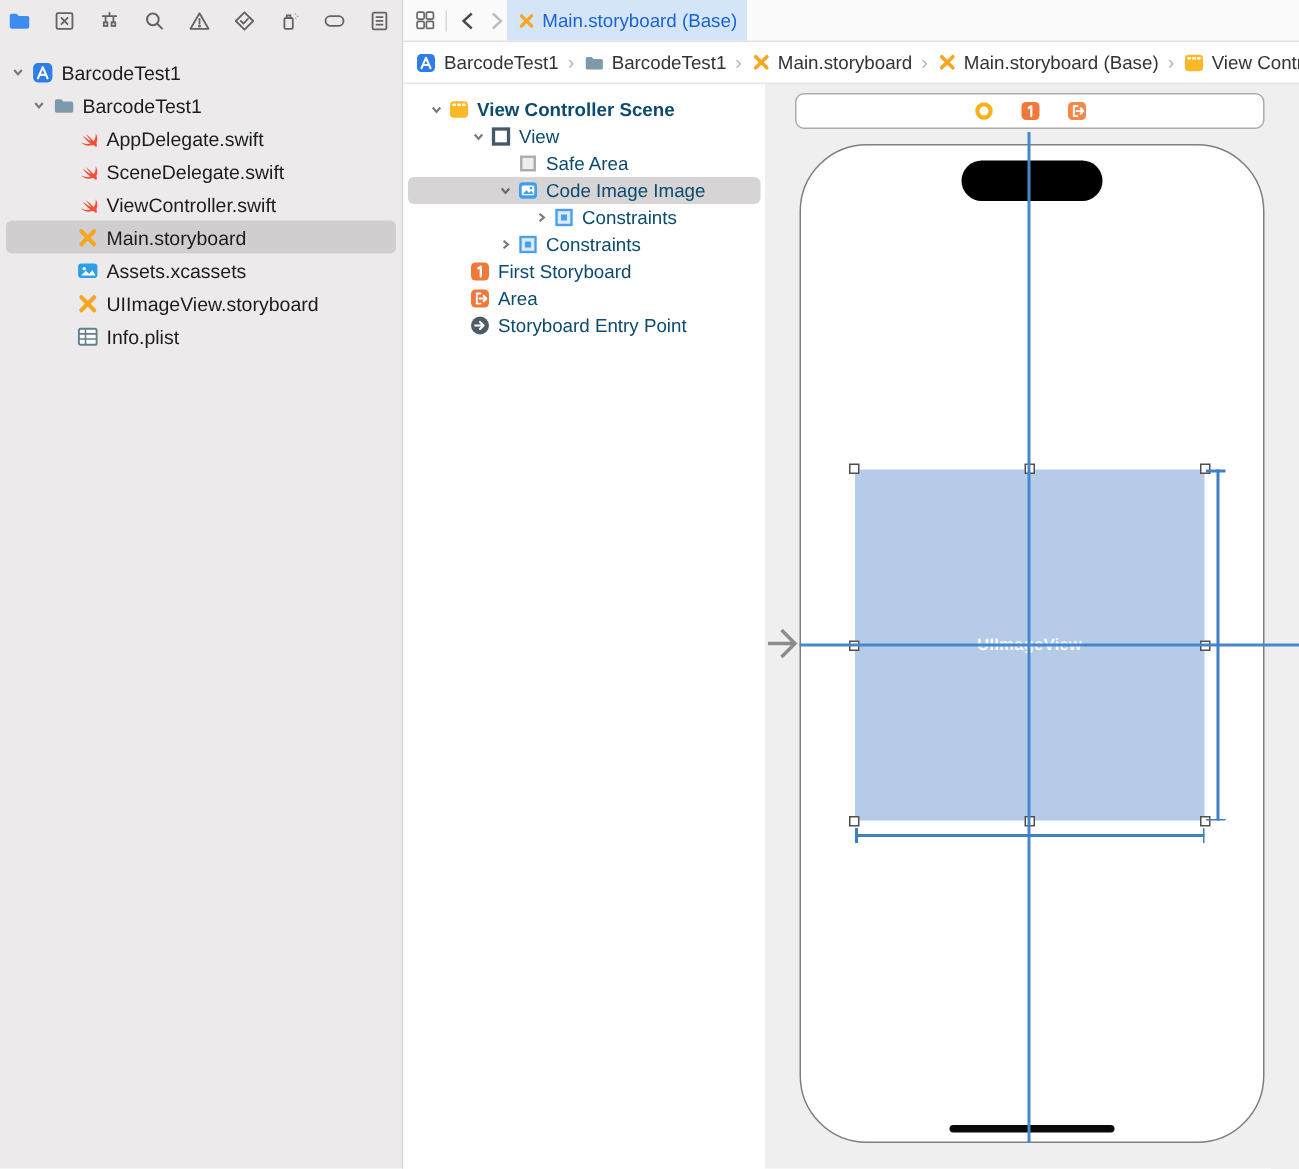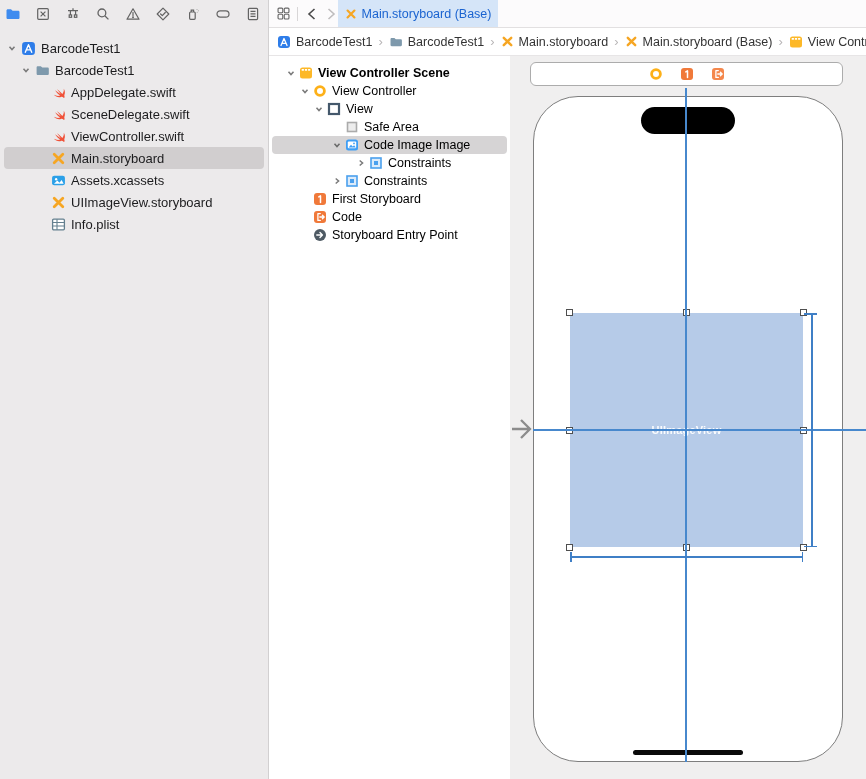--- a/index.html
+++ b/index.html
@@ -33,21 +33,21 @@
     gap:5px; font-size:12.5px; color:#1A63D0; }
   .jumpbar { height:28px; min-height:28px; background:#fff; border-bottom:1px solid #E7E5E6;
     display:flex; align-items:center; padding-left:8px; font-size:12.5px; color:#333;
     overflow:hidden; white-space:nowrap; }
   .bc-item { display:flex; align-items:center; gap:5px; flex:none; }
   .bc-sep { color:#B8B6B7; margin:0 6px; font-size:13px; flex:none; }
 
   .workspace { flex:1; display:flex; min-height:0; }
 
   
-  .outline { width:241px; min-width:241px; background:#fff; padding-top:8px; font-size:12.5px; color:#000000; }
+  .outline { width:241px; min-width:241px; background:#fff; padding-top:8px; font-size:12.5px; color:#0c4a6e; }
   .o-row { height:18px; display:flex; align-items:center; margin:0 3px; border-radius:4px; }
   .o-row.selected { background:#D6D4D5; }
   .o0{padding-left:13px}.o1{padding-left:27px}.o2{padding-left:41px}.o3{padding-left:59px}.o4{padding-left:83px}
   .o-chev { width:12px; display:flex; justify-content:center; flex:none; }
   .o-icon { width:14px; height:14px; margin:0 5px 0 2px; flex:none; }
   .o-row span.lbl { white-space:nowrap; }
 
   
   .canvas { flex:1; min-width:0; position:relative; background:#F0EFEF; overflow:hidden; }
   .dock { position:absolute; left:20px; top:6px; width:313px; height:24px; background:#fff;
@@ -304,31 +304,20 @@
               </svg>
             </span>
           <svg class="o-icon" viewBox="0 0 14 14">
               <rect x="1" y="1.5" width="12" height="11" rx="2.5" fill="#FDB827"></rect>
               <rect x="2.6" y="3" width="2.4" height="1.7" rx=".4" fill="#fff"></rect>
               <rect x="5.8" y="3" width="2.4" height="1.7" rx=".4" fill="#fff"></rect>
               <rect x="9" y="3" width="2.4" height="1.7" rx=".4" fill="#fff"></rect>
             </svg>
           <span class="lbl" style="font-weight:bold">View Controller Scene</span>
         </div>
-        <div class="o-row o1">
-          <span class="o-chev">
-              <svg width="10" height="10" viewBox="0 0 10 10" fill="none" stroke="#7A7A7A" stroke-width="1.5">
-                <path d="M2.5 3.7L5 6.6l2.5-2.9"></path>
-              </svg>
-            </span>
-          <svg class="o-icon" viewBox="0 0 14 14">
-              <circle cx="7" cy="7" r="4.4" fill="#fff" stroke="#FDB018" stroke-width="2.8"></circle>
-            </svg>
-          <span class="lbl">View Controller</span>
-        </div>
         <div class="o-row o2">
           <span class="o-chev">
               <svg width="10" height="10" viewBox="0 0 10 10" fill="none" stroke="#7A7A7A" stroke-width="1.5">
                 <path d="M2.5 3.7L5 6.6l2.5-2.9"></path>
               </svg>
             </span>
           <svg class="o-icon" viewBox="0 0 14 14">
               <rect x="2" y="2" width="10" height="10" fill="#fff" stroke="#44586B" stroke-width="2.2"></rect>
             </svg>
           <span class="lbl">View</span>
@@ -386,21 +375,21 @@
             </svg>
           <span class="lbl">First Storyboard</span>
         </div>
         <div class="o-row o1">
           <span class="o-chev"></span>
           <svg class="o-icon" viewBox="0 0 14 14">
               <rect x="1" y="1" width="12" height="12" rx="3" fill="#F0793A"></rect>
               <path d="M7.3 3.6H4.9v6.8h2.4" stroke="#fff" stroke-width="1.3" fill="none" stroke-linecap="round" stroke-linejoin="round"></path>
               <path d="M6.8 7h4.2M9.4 5.2L11.2 7 9.4 8.8" stroke="#fff" stroke-width="1.3" fill="none" stroke-linecap="round" stroke-linejoin="round"></path>
             </svg>
-          <span class="lbl">Code</span>
+          <span class="lbl">Area</span>
         </div>
         <div class="o-row o1">
           <span class="o-chev"></span>
           <svg class="o-icon" viewBox="0 0 14 14">
               <circle cx="7" cy="7" r="6" fill="#4E5A64"></circle>
               <path d="M3.8 7h5.2M7 4.6L9.4 7 7 9.4" stroke="#fff" stroke-width="1.4" fill="none" stroke-linecap="round" stroke-linejoin="round"></path>
             </svg>
           <span class="lbl">Storyboard Entry Point</span>
         </div>
       </div>

